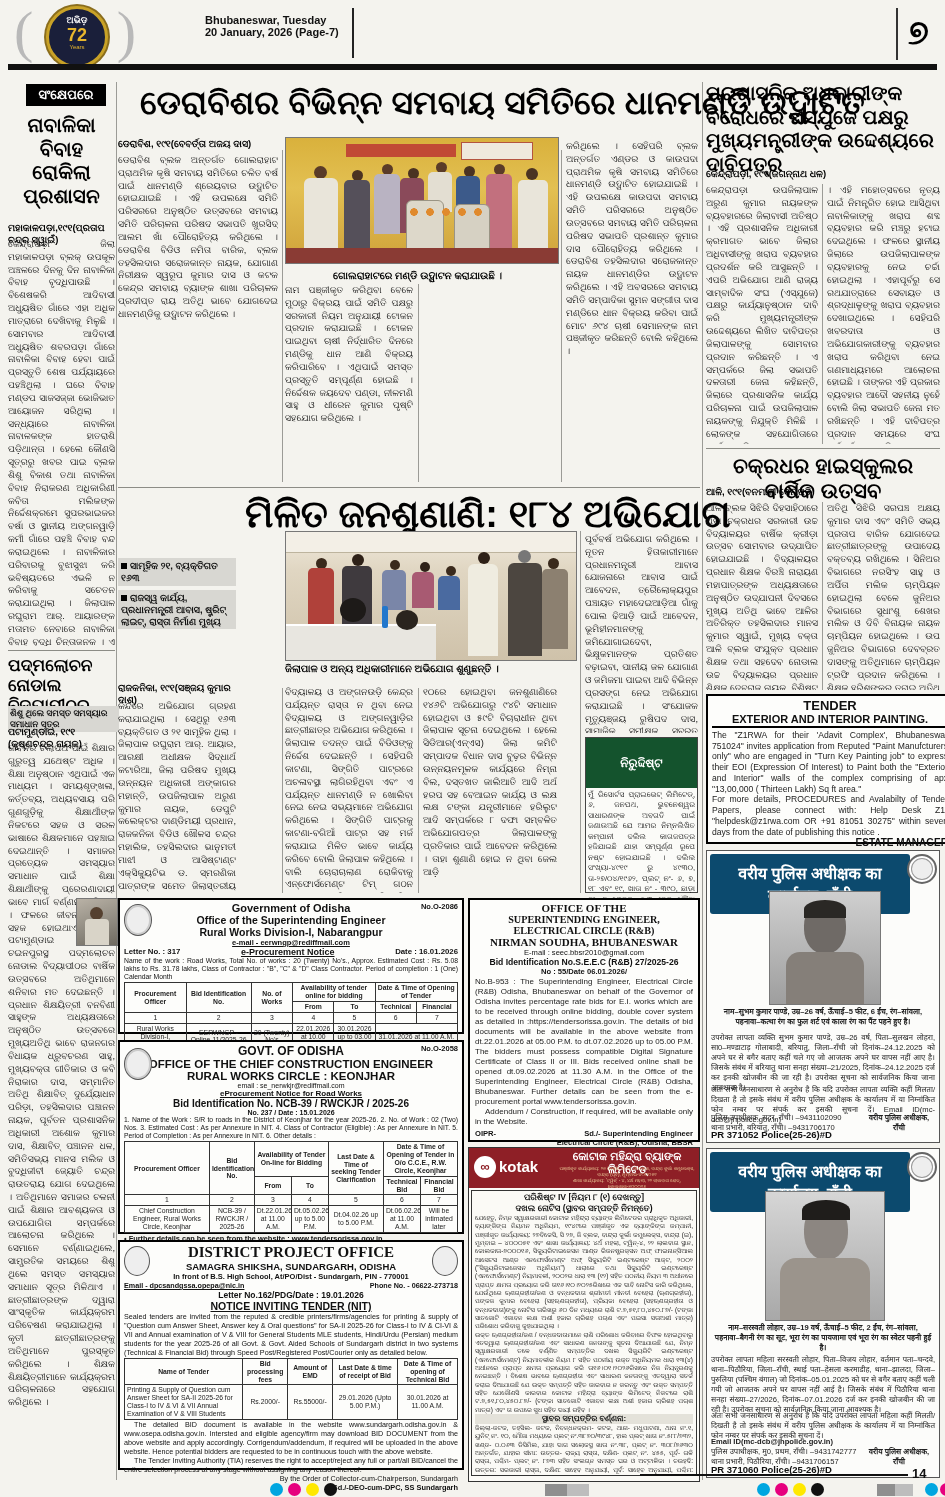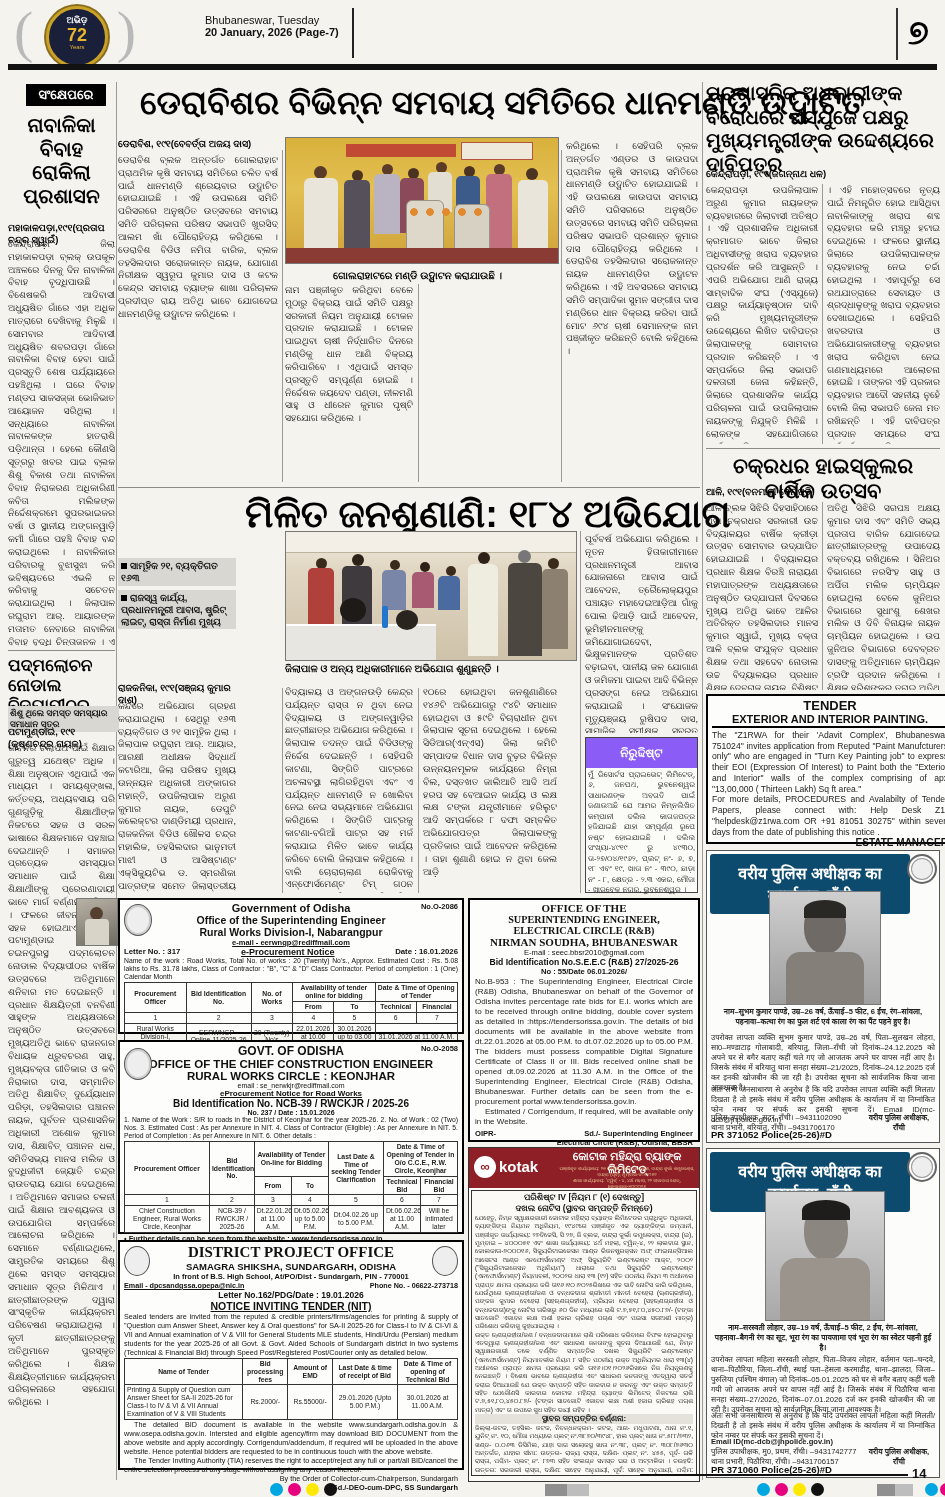--- a/index.html
+++ b/index.html
@@ -34,21 +34,21 @@
   <div class="abs" style="left:14px;top:4px;width:122px;height:60px;">
     <span class="abs" style="left:0;top:-6px;font-size:58px;color:#b9b9b9;font-family:'Liberation Serif',serif;">(</span>
     <span class="abs" style="right:0;top:-6px;font-size:58px;color:#b9b9b9;font-family:'Liberation Serif',serif;">)</span>
     <div class="abs" style="left:32px;top:2px;width:56px;height:56px;border-radius:50%;background:#1a1f3a;border:3px solid #c9a227;box-shadow:0 0 0 2px #8a6d1d;text-align:center;">
       <div style="color:#fff;font-size:9px;margin-top:6px;font-weight:bold;">ଅଭିଡ଼</div>
       <div style="color:#e8b62c;font-size:18px;font-weight:bold;line-height:1;">72</div>
       <div style="color:#e8b62c;font-size:6px;">Years</div>
     </div>
   </div>
   <div class="abs" style="left:205px;top:14px;width:150px;">
-    <div style="font-size:11px;font-weight:normal;">Bhubaneswar, Tuesday</div>
+    <div style="font-size:11px;font-weight:bold;">Bhubaneswar, Tuesday</div>
     <div style="font-size:11px;font-weight:bold;">20 January, 2026 (Page-7)</div>
   </div>
   <div class="abs" style="left:352px;top:8px;width:2px;height:50px;background:#222;"></div>
   <div class="abs" style="left:896px;top:8px;width:2px;height:52px;background:#333;"></div>
   <div class="abs headline" style="left:908px;top:12px;font-size:34px;">୭</div>
   <div class="abs" style="left:8px;top:64px;width:929px;height:6px;background:#111;"></div>
 
   <div class="vr" style="left:116px;top:82px;height:1398px;"></div>
   <div class="vr" style="left:702px;top:82px;height:1398px;"></div>
   <div class="vr" style="left:282px;top:150px;height:332px;"></div>
@@ -137,21 +137,21 @@
     <div class="abs" style="left:96px;top:74px;width:6px;height:22px;background:#2277cc;border-radius:2px;"></div>
     <div class="head" style="left:54px;top:66px;width:26px;height:24px;background:#1d1a18;"></div>
     <div class="head" style="left:110px;top:78px;width:22px;height:20px;background:#2a241e;"></div>
   </div>
   <div class="abs caption" style="left:285px;top:663px;width:290px;">ଜିଲାପାଳ ଓ ଅନ୍ୟ ଅଧିକାରୀମାନେ ଅଭିଯୋଗ ଶୁଣୁଛନ୍ତି ।</div>
   <div class="abs odia-body" style="left:285px;top:686px;width:128px;height:207px;">ବିଦ୍ୟାଳୟ ଓ ଅଙ୍ଗନଉଡ଼ି କେନ୍ଦ୍ର ପର୍ଯ୍ୟନ୍ତ ରାସ୍ତା ନ ଥିବା ନେଇ ବିଦ୍ୟାଳୟ ଓ ଅଙ୍ଗନୱାଡ଼ିର ଛାତ୍ରୀଛାତ୍ର ଅଭିଯୋଗ କରିଥିଲେ । ଜିଲାପାଳ ତଦନ୍ତ ପାଇଁ ବିଡିଓଙ୍କୁ ନିର୍ଦ୍ଦେଶ ଦେଇଛନ୍ତି । ସେହିପରି କାଟଣା, ସିଙ୍ଗିତି ପାଟ୍ରରେ ଅଚଳାବସ୍ଥା ଲାଗିରହିଥିବା ଏବଂ ଏ ପର୍ଯ୍ୟନ୍ତ ଧାନମଣ୍ଡି ନ ଖୋଲିବା ନେଇ ନେଇ ସଭ୍ୟମାନେ ଅଭିଯୋଗ କରିଥିଲେ । ସିଙ୍ଗିତି ପାଟ୍ରକୁ କାଟଣା-ବଗିଆଁ ପାଟ୍ର ସହ ମର୍ଜ କରାଯାଇ ମିଳିତ ଭାବେ କାର୍ଯ୍ୟ କରିବେ ବୋଲି ଜିଲାପାଳ କହିଥିଲେ । ବାଲି ଚୋରାଚାଲାଣ ରୋକିବାକୁ ଏନ୍‌ଫୋର୍ସମେଣ୍ଟ ଟିମ୍ ଗଠନ କରାଯାଇଥିବା ଜିଲାପାଳ କହିଛନ୍ତି । ବେଆଇନ ଚିଙ୍ଗୁଡ଼ି ପ୍ଲାଣ୍ଟଗୁଡ଼ିକ ଭିତରକନିକା ଖୌବ ବିବିଧତାକୁ ନଷ୍ଟକରିବା ନେଇ ଡିଏଫ୍‌ଓଙ୍କ ସହ ବୈଠକକରି ଉଚ୍ଛେଦ କରାଯିବ ବୋଲି ଜିଲାପାଳ କହିଛନ୍ତି ।</div>
   <div class="abs odia-body" style="left:423px;top:686px;width:134px;height:207px;">୧୦ରେ ହୋଇଥିବା ଜନଶୁଣାଣିରେ ୧୪୬ଟି ଅଭିଯୋଗରୁ ୯୪ଟି ସମାଧାନ ହୋଇଥିବା ଓ ୫୯ଟି ବିଚାରାଧୀନ ଥିବା ଜିଲାପାଳ ସୂଚନା ଦେଇଥିଲେ । ହେଲେ ସିଡିଆର(ଏନ୍‌ଏସ) ଜିଲା କମିଟି ସମ୍ପାଦକ ବିଧାନ ଦାସ ବୁଢ଼ର ବିଭିନ୍ନ ଉନ୍ନୟନମୂଳକ କାର୍ଯ୍ୟରେ ନିମ୍ନା ବିଲ, ଦସ୍ତଖତ ଜାଲିଆତି ଆଦି ଅର୍ଥ ହରପ ସହ ବେଆଇନ କାର୍ଯ୍ୟ ଓ ଲକ୍ଷ ଲକ୍ଷ ଟଙ୍କା ଯନ୍ତ୍ରୀମାନେ ହରିଲୁଟ ଆଦି ସମ୍ପର୍କରେ ୮ ଦଫା ସମ୍ବଳିତ ଅଭିଯୋଗପତ୍ର ଜିଲାପାଳଙ୍କୁ ପ୍ରତିକାର ପାଇଁ ଆବେଦନ କରିଥିଲେ । ତାହା ଶୁଣାଣି ହୋଇ ନ ଥିବା ଜେଲ ଆଡ଼ି</div>
   <div class="abs odia-body" style="left:585px;top:533px;width:113px;height:200px;">ପୂର୍ବବର୍ଷ ଅଭିଯୋଗ କରିଥିଲେ । ନୂତନ ହିତାକାରୀମାନେ ପ୍ରଧାନମନ୍ତ୍ରୀ ଆବାସ ଯୋଜନାରେ ଆବାସ ପାଇଁ ଆବେଦନ, ତ୍ରୈଲୋକ୍ୟପୁର ପଞ୍ଚାୟତ ମହାଦେଇଆଡ଼ିଆ ଗାଁକୁ ପୋଲ ଢିଆଡ଼ି ପାଇଁ ଆବେଦନ, ଭୂମିହୀନମାନଙ୍କୁ ଜମିଯୋଗାଇଦେବା, ଭିକ୍ଷୁକମାନଙ୍କ ପ୍ରତିଶତ ବଢ଼ାଇବା, ପାନୀୟ ଜଳ ଯୋଗାଣ ଓ ଜମିଜମା ପାଇବା ଆଦି ବିଭିନ୍ନ ପ୍ରସଙ୍ଗ ନେଇ ଅଭିଯୋଗ କରାଯାଇଛି । ସଂଯୋଜକ ମୃତ୍ୟୁଞ୍ଜୟ ରୁଷିପଦ ଦାସ, ସାମାଜିକ ସମୀକ୍ଷକ ସୁବ୍ରତ ରଞ୍ଜନ ସାମଲ ପ୍ରମୁଖ କାର୍ଯ୍ୟକ୍ରମ ପରିଚାଳନାରେ ସହଯୋଗ କରିଥିଲେ ।</div>
 
   <div class="abs" style="left:585px;top:737px;width:113px;height:156px;border:1px solid #444;background:#fbfbf8;box-sizing:border-box;">
-    <div style="background:#8b5cf6;color:#fff;text-align:center;font-size:12px;font-weight:bold;padding:8px 0;">ନିରୁଦ୍ଦିଷ୍ଟ</div>
+    <div style="background:#14532d;color:#fff;text-align:center;font-size:12px;font-weight:bold;padding:18px 0;">ନିରୁଦ୍ଦିଷ୍ଟ</div>
     <div class="odia-body" style="font-size:7.6px;padding:2px;height:128px;">ମୁଁ ରିସୋର୍ଟସ ପ୍ରାଇଭେଟ୍ ଲିମିଟେଡ୍, ୬, ଜନପଥ, ଭୁବନେଶ୍ୱର ସାଧାରଣଙ୍କ ଅବଗତି ପାଇଁ ଜଣାଉଅଛି ଯେ ଆମର ନିମ୍ନଲିଖିତ କମ୍ପାନୀ ଦଲିଲ କାଗଜପତ୍ର ହଜିଯାଇଛି ଯାହା ସମ୍ପୂର୍ଣ୍ଣ ରୂପେ ନଷ୍ଟ ହୋଇଯାଇଛି । ଦଲିଲ ସଂଖ୍ୟା-୪୯୧୯ ରୁ ୪୯୩୦, ତା-୨୭/୦୪/୧୯୬୨, ପ୍ଲଟ୍ ନଂ- ୬, ୭, ୧୮ ଏବଂ ୧୯, ଖାତା ନଂ - ୩୯୦, ଛାଡ଼ା ନଂ - ୮, କ୍ଷେତ୍ର - ୨.୩ ଏକର, ମୌଜା - ଖାରବେଳ ନଗର, ଭୁବନେଶ୍ୱର ।</div>
   </div>
 
   <div class="abs headline" style="left:706px;top:82px;width:234px;font-size:20px;">ପ୍ରଶାସନିକ ଅଧିକାରୀଙ୍କ ବିରୋଧରେ ଏସ୍‌ଯୁଜେ ପକ୍ଷରୁ ମୁଖ୍ୟମନ୍ତ୍ରୀଙ୍କ ଉଦ୍ଦେଶ୍ୟରେ ଦାବିପତ୍ର</div>
   <div class="abs dateline" style="left:706px;top:168px;width:160px;">କେନ୍ଦ୍ରାପଡ଼ା, ୧୯୧(ଜଗନ୍ନାଥ ଧଳ)</div>
   <div class="abs odia-body" style="left:706px;top:184px;width:112px;height:260px;">କେନ୍ଦ୍ରାପଡ଼ା ଉପଜିଲାପାଳ ଅରୁଣ କୁମାର ନାୟକଙ୍କ ବ୍ୟବହାରରେ ଜିଲାବାସୀ ଅତିଷ୍ଠ । ଏହି ପ୍ରଶାସନିକ ଅଧିକାରୀ କ୍ରମାଗତ ଭାବେ ଜିଲାର ଅଧିବାସୀଙ୍କୁ ଖରାପ ବ୍ୟବହାର ପ୍ରଦର୍ଶନ କରି ଆସୁଛନ୍ତି । ଏପରି ଅଭିଯୋଗ ଆଣି ରାଜ୍ୟ ସାମ୍ବାଦିକ ସଂଘ (ଏସ୍‌ଯୁଜେ) ପକ୍ଷରୁ କାର୍ଯ୍ୟାନୁଷ୍ଠାନ ଦାବି କରି ମୁଖ୍ୟମନ୍ତ୍ରୀଙ୍କ ଉଦ୍ଦେଶ୍ୟରେ ଲିଖିତ ଦାବିପତ୍ର ଜିଲାପାଳଙ୍କୁ ସୋମବାର ପ୍ରଦାନ କରିଛନ୍ତି । ଏ ସମ୍ପର୍କରେ ଜିଲା ସଭାପତି ଦଳତାରୀ ଜେନା କହିଛନ୍ତି, ଜିଲାରେ ପ୍ରଶାସନିକ କାର୍ଯ୍ୟ ପରିଚାଳନା ପାଇଁ ଉପଜିଲାପାଳ ନାୟକଙ୍କୁ ନିଯୁକ୍ତି ମିଳିଛି । ଲୋକଙ୍କ ସହଯୋଗିତାରେ କାର୍ଯ୍ୟ କରିବା କଥା । ମାତ୍ର ପ୍ରଶାସନିକ ଅଧିକାରୀ ଭାବେ ନିଜର କ୍ଷମତାର ଅପବ୍ୟବହାର କରୁଛନ୍ତି । ଗତ ୧୨ ତାରିଖରେ କେନ୍ଦ୍ରାପଡ଼ା ସ୍ୱୟଂଶାସିତ ମହାବିଦ୍ୟାଳୟ ଖେଳପଡ଼ିଆରେ ଜିଲା ମହୋତ୍ସବ ଆରମ୍ଭ ହୋଇଥିଲା</div>
   <div class="abs odia-body" style="left:827px;top:184px;width:113px;height:260px;">। ଏହି ମହୋତ୍ସବରେ ନୃତ୍ୟ ପାଇଁ ନିମନ୍ତ୍ରିତ ହୋଇ ଆସିଥିବା ନାବାଳିକାଙ୍କୁ ଖରାପ ଶବ୍ଦ ବ୍ୟବହାର କରି ମଞ୍ଚରୁ ହଟାଇ ଦେଇଥିଲେ । ଫଳରେ ସ୍ଥାନୀୟ ଜିଲାରେ ଉପଜିଲାପାଳଙ୍କ ବ୍ୟବହାରକୁ ନେଇ ଚର୍ଚ୍ଚା ହୋଇଥିଲା । ଏହାପୂର୍ବରୁ ସେ ରଥଯାତ୍ରାରେ ସେବାୟତ ଓ ଶ୍ରଦ୍ଧାଳୁଙ୍କୁ ଖରାପ ବ୍ୟବହାର ଦେଖାଇଥିଲେ । ସେହିପରି ଖବରଦାତା ଓ ଅଭିଯୋଗକାରୀଙ୍କୁ ବ୍ୟବହାର ଖରାପ କରିଥିବା ନେଇ ଗଣମାଧ୍ୟମରେ ଆଲୋଚନା ହୋଇଛି । ତାଙ୍କର ଏହି ପ୍ରକାର ବ୍ୟବହାର ଆଦୌ ସହନୀୟ ନୁହେଁ ବୋଲି ଜିଲା ସଭାପତି ଜେନା ମତ ରଖିଛନ୍ତି । ଏହି ଦାବିପତ୍ର ପ୍ରଦାନ ସମୟରେ ସଂଘ କର୍ମକର୍ତ୍ତା ଅସିତ ପଣ୍ଡା, ସତ୍ୟରଞ୍ଜନ ପଣ୍ଡା, ନମିତା ନାୟକ, ଅନିରୁଦ୍ଧ ଦାଶ, ସନ୍ତୋଷ ପୋଥାଳ, ମୃତ୍ୟୁଞ୍ଜୟ ପରିଡ଼ା ଓ ଗୌତମ ସାହୁ ପ୍ରମୁଖ ସାମିଲ ହୋଇଥିଲେ । ଏ ସମ୍ପର୍କରେ ଉପଜିଲାପାଳ ନାୟକଙ୍କୁ ପଚାରିବାରୁ ଅଭିଯୋଗ ଭିତ୍ତିହୀନ ବୋଲି କହିଛନ୍ତି ।</div>
   <div class="vr" style="left:822px;top:184px;height:260px;"></div>
 
   <div class="abs headline" style="left:706px;top:454px;width:234px;font-size:21px;text-align:center;">ଚକ୍ରଧର ହାଇସ୍କୁଲର ବାର୍ଷିକ ଉତ୍ସବ</div>
@@ -369,21 +369,21 @@
   </div>
 
   <div class="box" style="left:468px;top:898px;width:232px;height:244px;padding:2px 5px;">
     <div style="text-align:center;font-weight:bold;font-size:11px;font-family:'Liberation Serif',serif;">OFFICE OF THE</div>
     <div style="text-align:center;font-weight:bold;font-size:10.2px;font-family:'Liberation Serif',serif;">SUPERINTENDING ENGINEER, ELECTRICAL CIRCLE (R&amp;B)</div>
     <div style="text-align:center;font-weight:bold;font-size:11px;font-family:'Liberation Serif',serif;">NIRMAN SOUDHA, BHUBANESWAR</div>
     <div style="text-align:center;font-size:7.6px;">E-mail : seec.bbsr2010@gmail.com</div>
     <div style="text-align:center;font-size:8.6px;font-weight:bold;">Bid Identification No.S.E.E.C (R&amp;B) 27/2025-26</div>
     <div style="text-align:center;font-size:7.6px;font-weight:bold;">No : 55/Date 06.01.2026/</div>
     <div class="eng" style="font-size:8px;margin-top:1px;">No.B-953 : The Superintending Engineer, Electrical Circle (R&amp;B) Odisha, Bhubaneswar on behalf of the Governor of Odisha invites percentage rate bids for E.I. works which are to be received through online bidding, double cover system as detailed in :https://tendersorissa.gov.in. The details of bid documents will be available in the above website from dt.22.01.2026 at 05.00 P.M. to dt.07.02.2026 up to 05.00 P.M. The bidders must possess compatible Digital Signature Certificate of Class II or III. Bids received online shall be opened dt.09.02.2026 at 11.30 A.M. in the Office of the Superintending Engineer, Electrical Circle (R&amp;B) Odisha, Bhubaneswar. Further details can be seen from the e-procurement portal www.tendersorissa.gov.in.</div>
-    <div class="eng" style="font-size:8px;text-indent:10px;">Estimated / Corrigendum, if required, will be available only in the Website.</div>
+    <div class="eng" style="font-size:8px;text-indent:10px;">Addendum / Construction, if required, will be available only in the Website.</div>
     <div style="display:flex;justify-content:space-between;font-size:7.6px;margin-top:2px;">
       <span style="font-weight:bold;">OIPR-</span>
       <span style="font-weight:bold;text-align:right;"><span>Sd./- Superintending Engineer</span><br><span>Electrical Circle (R&amp;B), Odisha, BBSR</span></span>
     </div>
   </div>
 
   <div class="abs" style="left:468px;top:1147px;width:232px;height:335px;border:1px solid #333;background:#fbfaf6;box-sizing:border-box;">
     <div style="background:#8e1f26;height:40px;position:relative;">
       <div class="abs" style="left:5px;top:8px;width:22px;height:22px;border-radius:50%;background:#fff;color:#8e1f26;font-weight:bold;font-size:13px;text-align:center;line-height:22px;">∞</div>
       <div class="abs" style="left:30px;top:10px;color:#fff;font-weight:bold;font-size:15px;">kotak</div>

